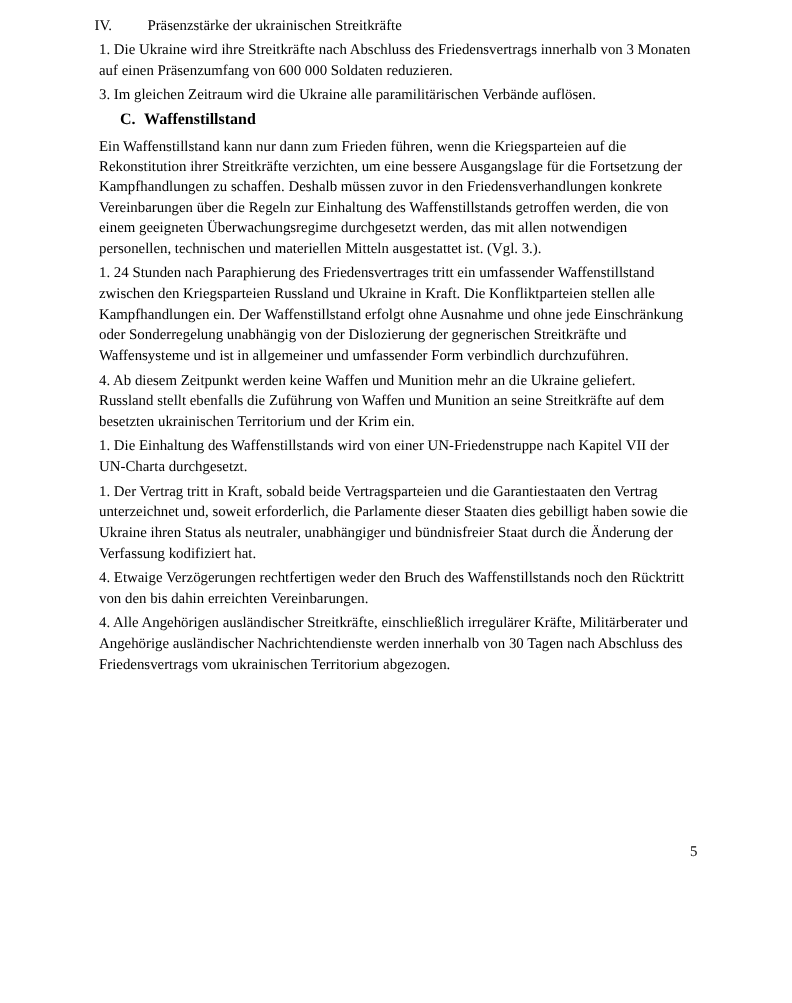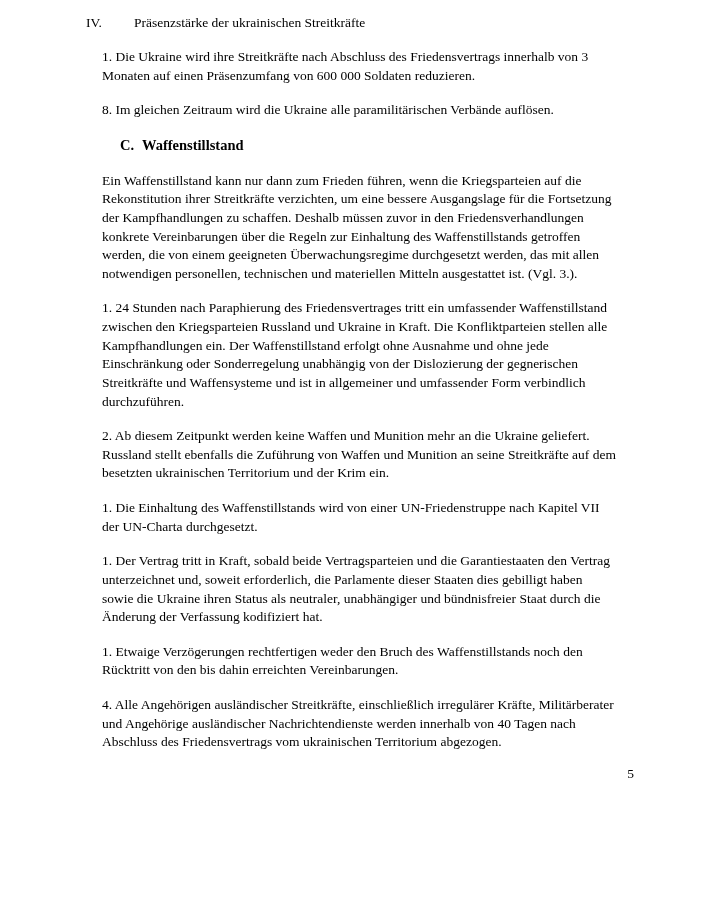--- a/index.html
+++ b/index.html
@@ -33,30 +33,30 @@
     font-size: 13.5px;
     line-height: 1.35;
   }
   .heading-roman .numeral {
     display: inline-block;
     width: 48px;
   }
   p.body-par {
     font-size: 13.5px;
     line-height: 1.38;
-    margin: 16px;
+    margin: 4px;
     text-align: left;
   }
   .gap-lg { margin-top: 20px; }
   .gap-md { margin-top: 17px; }
   .section-head {
     font-size: 14.5px;
     font-weight: bold;
     line-height: 1.35;
-    margin: 15px;
+    margin: 4px;
   }
   .section-head.indent {
     padding-left: 19px;
   }
   .section-head .letter {
     display: inline-block;
     width: 22px;
   }
   .section-head.tight .letter {
     width: 16px;
@@ -73,38 +73,38 @@
 
 <div class="page">
   <div class="content">
 
     <div class="heading-roman">
       <span class="numeral">IV.</span><span>Präsenzstärke der ukrainischen Streitkräfte</span>
     </div>
 
     <p class="body-par gap-lg">1. Die Ukraine wird ihre Streitkräfte nach Abschluss des Friedensvertrags innerhalb von 3 Monaten auf einen Präsenzumfang von 600 000 Soldaten reduzieren.</p>
 
-    <p class="body-par gap-md">8. Im gleichen Zeitraum wird die Ukraine alle paramilitärischen Verbände auflösen.</p>
+    <p class="body-par gap-md">3. Im gleichen Zeitraum wird die Ukraine alle paramilitärischen Verbände auflösen.</p>
 
     <div class="section-head indent gap-lg">
       <span class="letter">C.</span><span>Waffenstillstand</span>
     </div>
 
     <p class="body-par gap-lg">Ein Waffenstillstand kann nur dann zum Frieden führen, wenn die Kriegsparteien auf die Rekonstitution ihrer Streitkräfte verzichten, um eine bessere Ausgangslage für die Fortsetzung der Kampfhandlungen zu schaffen. Deshalb müssen zuvor in den Friedensverhandlungen konkrete Vereinbarungen über die Regeln zur Einhaltung des Waffenstillstands getroffen werden, die von einem geeigneten Überwachungsregime durchgesetzt werden, das mit allen notwendigen personellen, technischen und materiellen Mitteln ausgestattet ist. (Vgl. 3.).</p>
 
     <p class="body-par gap-md">1. 24 Stunden nach Paraphierung des Friedensvertrages tritt ein umfassender Waffenstillstand zwischen den Kriegsparteien Russland und Ukraine in Kraft. Die Konfliktparteien stellen alle Kampfhandlungen ein. Der Waffenstillstand erfolgt ohne Ausnahme und ohne jede Einschränkung oder Sonderregelung unabhängig von der Dislozierung der gegnerischen Streitkräfte und Waffensysteme und ist in allgemeiner und umfassender Form verbindlich durchzuführen.</p>
 
-    <p class="body-par gap-md">2. Ab diesem Zeitpunkt werden keine Waffen und Munition mehr an die Ukraine geliefert. Russland stellt ebenfalls die Zuführung von Waffen und Munition an seine Streitkräfte auf dem besetzten ukrainischen Territorium und der Krim ein.</p>
+    <p class="body-par gap-md">4. Ab diesem Zeitpunkt werden keine Waffen und Munition mehr an die Ukraine geliefert. Russland stellt ebenfalls die Zuführung von Waffen und Munition an seine Streitkräfte auf dem besetzten ukrainischen Territorium und der Krim ein.</p>
 
     <p class="body-par gap-md">1. Die Einhaltung des Waffenstillstands wird von einer UN-Friedenstruppe nach Kapitel VII der UN-Charta durchgesetzt.</p>
 
 
     <p class="body-par gap-md">1. Der Vertrag tritt in Kraft, sobald beide Vertragsparteien und die Garantiestaaten den Vertrag unterzeichnet und, soweit erforderlich, die Parlamente dieser Staaten dies gebilligt haben sowie die Ukraine ihren Status als neutraler, unabhängiger und bündnisfreier Staat durch die Änderung der Verfassung kodifiziert hat.</p>
 
-    <p class="body-par gap-md">1. Etwaige Verzögerungen rechtfertigen weder den Bruch des Waffenstillstands noch den Rücktritt von den bis dahin erreichten Vereinbarungen.</p>
+    <p class="body-par gap-md">4. Etwaige Verzögerungen rechtfertigen weder den Bruch des Waffenstillstands noch den Rücktritt von den bis dahin erreichten Vereinbarungen.</p>
 
 
-    <p class="body-par gap-md">4. Alle Angehörigen ausländischer Streitkräfte, einschließlich irregulärer Kräfte, Militärberater und Angehörige ausländischer Nachrichtendienste werden innerhalb von 40 Tagen nach Abschluss des Friedensvertrags vom ukrainischen Territorium abgezogen.</p>
+    <p class="body-par gap-md">4. Alle Angehörigen ausländischer Streitkräfte, einschließlich irregulärer Kräfte, Militärberater und Angehörige ausländischer Nachrichtendienste werden innerhalb von 30 Tagen nach Abschluss des Friedensvertrags vom ukrainischen Territorium abgezogen.</p>
 
   </div>
 
   <div class="page-number">5</div>
 </div>
 
 </body></html>

